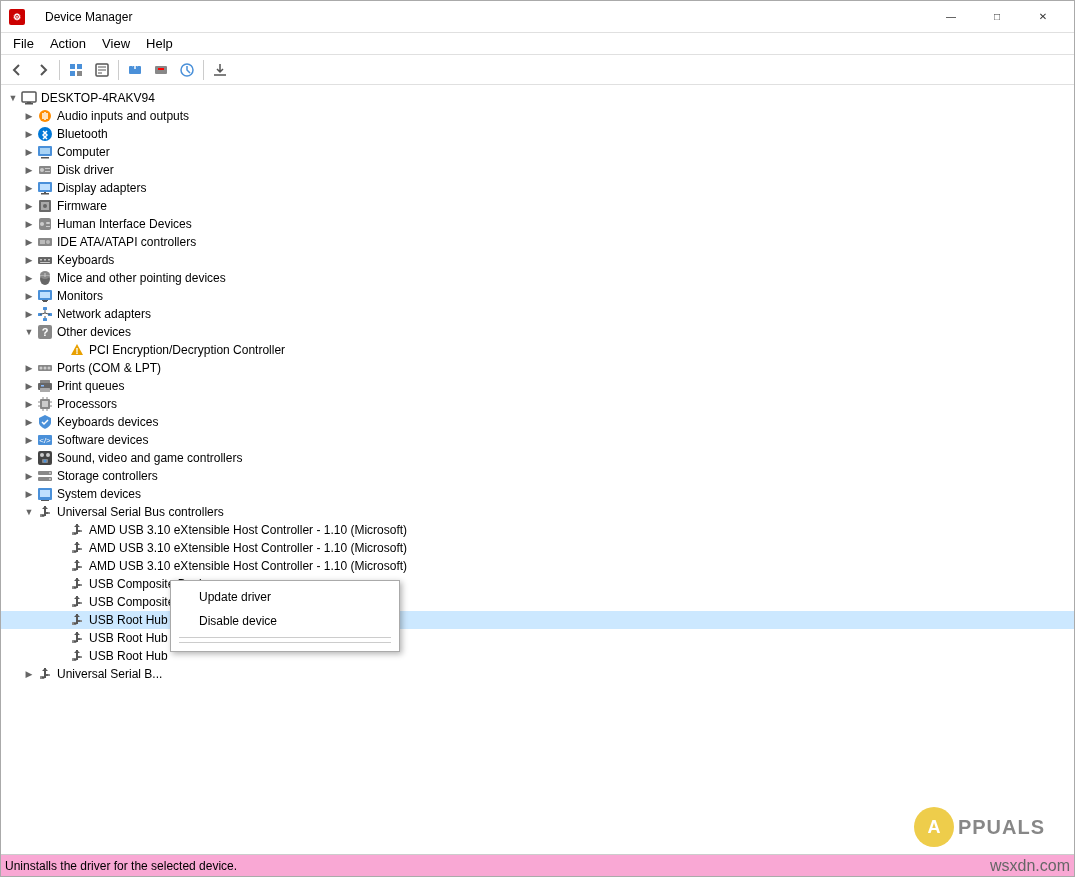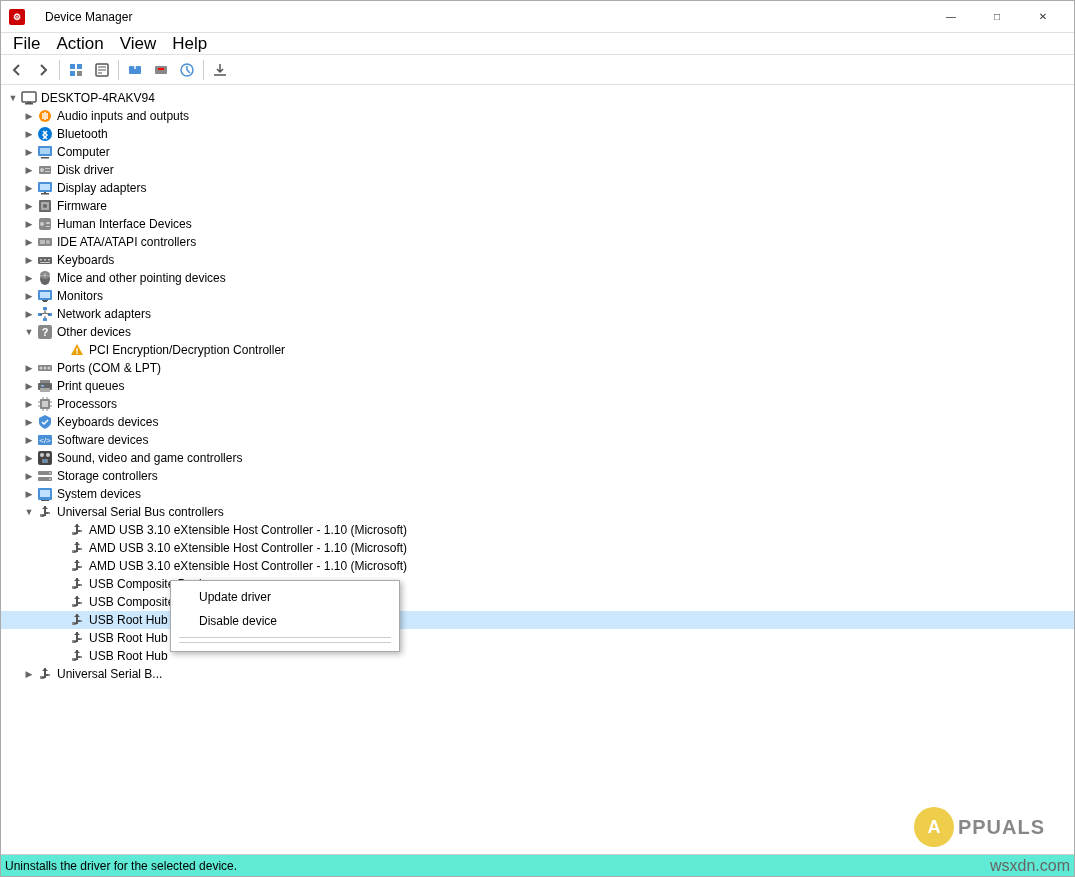--- a/index.html
+++ b/index.html
@@ -71,21 +71,21 @@
       display: flex;
       align-items: center;
       padding: 0 4px;
       border-bottom: 1px solid #e0e0e0;
       flex-shrink: 0;
       background: #fff;
     }
     .menu-item {
       padding: 14px 8px;
       cursor: pointer;
-      font-size: 17px;
+      font-size: 13px;
       text-align: center;
     }
 
     
     .toolbar {
       height: 30px;
       display: flex;
       align-items: center;
       padding: 0 4px;
       border-bottom: 1px solid #e0e0e0;
@@ -156,21 +156,21 @@
     .indent-0 { padding-left: 4px; }
     .indent-1 { padding-left: 20px; }
     .indent-2 { padding-left: 52px; }
 
     
     .status-bar {
       height: 22px;
       display: flex;
       align-items: center;
       border-top: 1px solid #ccc;
-      background: #5eead4;
+      background: #f9a8d4;
       flex-shrink: 0;
       padding: 0 4px;
     }
     .status-text {
       font-size: 12px;
       color: #000;
       flex: 1;
     }
     .status-right {
       font-size: 16px;

